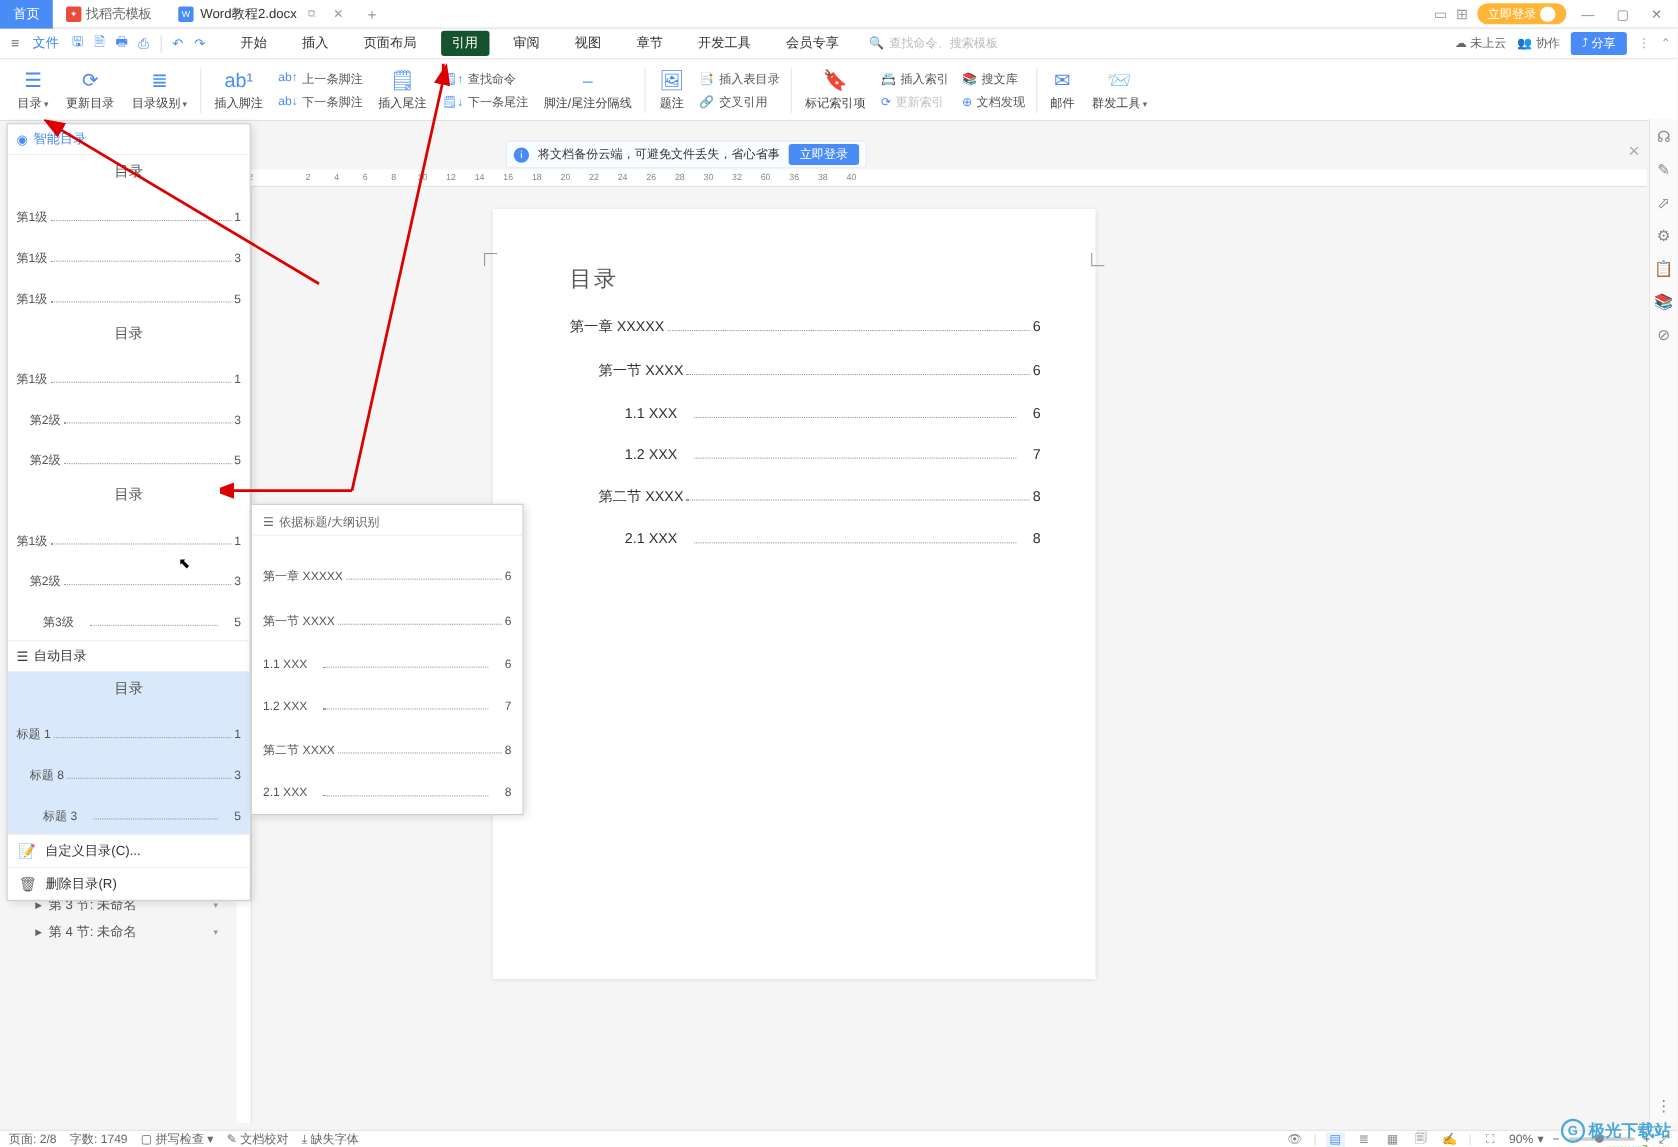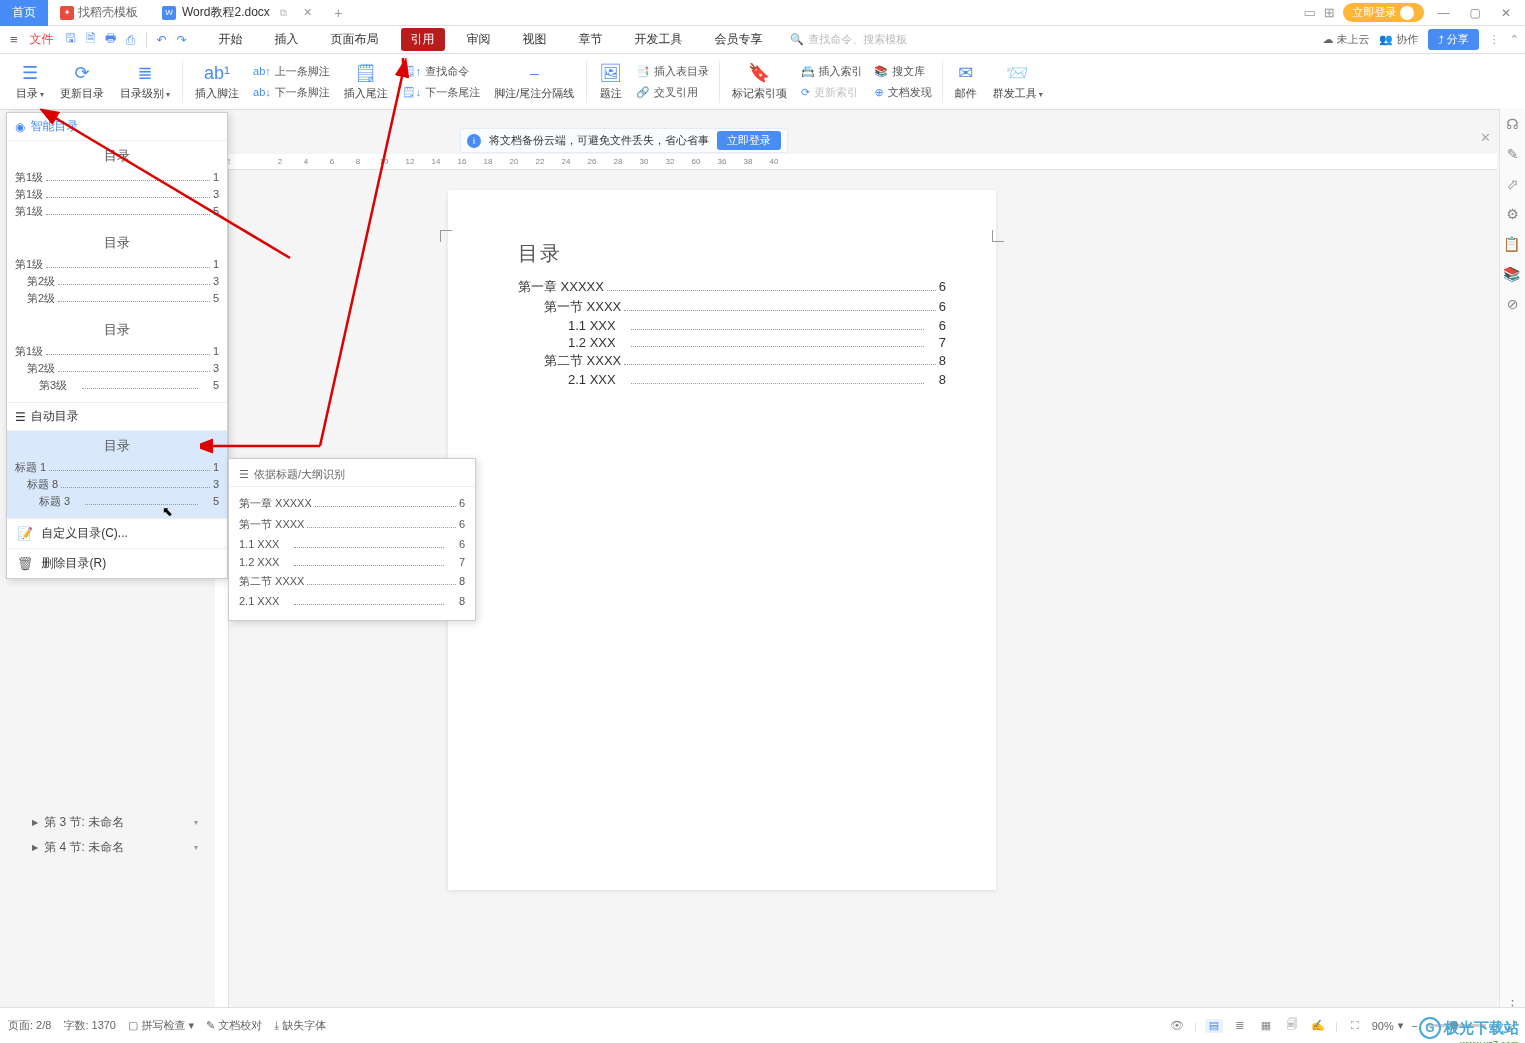--- a/index.html
+++ b/index.html
@@ -18,26 +18,26 @@
 .tab.add { color: #999; font-size: 14px; padding: 0 10px; }
 .win-right { margin-left: auto; display: flex; align-items: center; gap: 8px; padding-right: 8px; }
 .win-right .grid-icon { color: #999; font-size: 13px; }
 .login-btn { background: #ffb638; color: #fff; border-radius: 10px; padding: 2px 10px; font-size: 11px; display: flex; align-items: center; gap: 3px; }
 .login-btn .avatar { width: 14px; height: 14px; background: #fff; border-radius: 50%; display: inline-block; }
 .win-ctrl { color: #888; font-size: 12px; padding: 0 6px; }
 
 
 .menubar { height: 28px; background: #fff; display: flex; align-items: center; border-bottom: 1px solid #e0e0e0; padding: 0 6px; gap: 2px; }
 .menubar .ham { font-size: 13px; color: #666; padding: 0 4px; }
-.menubar .file { font-size: 12px; color: #ef4444; padding: 0 6px; }
+.menubar .file { font-size: 12px; color: #3b82f6; padding: 0 6px; }
 .qat-icon { width: 18px; height: 18px; display: inline-flex; align-items: center; justify-content: center; color: #4a8cf5; font-size: 12px; }
 .qat-sep { width: 1px; height: 16px; background: #ddd; margin: 0 4px; }
 .menu-tabs { display: flex; margin-left: 16px; gap: 12px; }
 .menu-tab { padding: 3px 10px; font-size: 12px; color: #333; border-radius: 3px; }
-.menu-tab.active { background: #b91c1c; color: #fff; }
+.menu-tab.active { background: #14532d; color: #fff; }
 .menu-search { margin-left: 16px; color: #bbb; font-size: 11px; display: flex; align-items: center; gap: 4px; }
 .menu-right { margin-left: auto; display: flex; align-items: center; gap: 10px; font-size: 11px; color: #666; }
 .menu-right .share-btn { background: #4a8cf5; color: #fff; padding: 3px 10px; border-radius: 3px; display: flex; align-items: center; gap: 3px; }
 .menu-right .more { color: #999; }
 
 
 .ribbon { height: 56px; background: #fff; display: flex; align-items: center; padding: 0 8px; border-bottom: 1px solid #e0e0e0; gap: 0; }
 .rib-group { display: flex; flex-direction: column; align-items: center; justify-content: center; padding: 0 8px; height: 100%; position: relative; font-size: 11px; color: #444; }
 .rib-group.big .ricon { font-size: 18px; color: #4a8cf5; margin-bottom: 2px; }
 .rib-group.big .rtext { font-size: 11px; }
@@ -51,21 +51,21 @@
 
 .main { display: flex; height: calc(100% - 26px - 28px - 56px - 22px); position: relative; }
 
 
 .toc-panel { position: absolute; left: 6px; top: 2px; width: 222px; background: #fff; border: 1px solid #ccc; box-shadow: 2px 2px 8px rgba(0,0,0,0.15); z-index: 50; font-size: 12px; }
 .toc-section-header { padding: 5px 8px; color: #4a8cf5; font-size: 12px; display: flex; align-items: center; gap: 5px; border-bottom: 1px solid #eee; }
 .toc-section-header.auto { color: #333; border-top: 1px solid #eee; }
 .toc-section-header .hicon { font-size: 12px; }
 .toc-style { padding: 4px 8px 8px 8px; }
 .toc-style-title { text-align: center; color: #555; font-size: 13px; padding: 2px 0 4px; }
-.toc-line { display: flex; align-items: baseline; font-size: 11px; color: #555; padding: 1px 0; }
+.toc-line { display: flex; align-items: baseline; font-size: 11px; color: #555; padding: 1px 0; margin-top: 20px; }
 .toc-line .lbl { white-space: nowrap; }
 .toc-line .dots { flex: 1; border-bottom: 1px dotted #999; margin: 0 3px; height: 8px; }
 .toc-line .pg { white-space: nowrap; }
 .toc-line.indent1 { padding-left: 12px; }
 .toc-line.indent2 { padding-left: 24px; gap: 12px; }
 .toc-style.hover { background: #d9e8fb; }
 .toc-action { padding: 6px 10px; display: flex; align-items: center; gap: 8px; color: #333; font-size: 12px; border-top: 1px solid #eee; }
 .toc-action .aicon { color: #666; font-size: 13px; }
 
 
@@ -95,21 +95,21 @@
 .page .corner-tr { position: absolute; right: -8px; top: 40px; width: 12px; height: 12px; border-left: 1px solid #999; border-bottom: 1px solid #999; }
 .page-toc-title { font-size: 20px; color: #555; margin-bottom: 10px; letter-spacing: 2px; margin-left: 30px;}
 .page .toc-line { font-size: 13px; color: #333; padding: 1px 0; margin-left: 30px; margin-right: 10px;}
 .page .toc-line.indent1 { padding-left: 26px; }
 .page .toc-line.indent2 { padding-left: 50px; }
 
 
 .right-side { position: absolute; right: 0; top: 108px; width: 26px; bottom: 22px; background: #fafafa; border-left: 1px solid #e5e5e5; display: flex; flex-direction: column; align-items: center; padding-top: 8px; gap: 14px; color: #888; font-size: 14px; }
 
 
-.statusbar { position: absolute; left: 0; right: 0; bottom: 0; height: 36px; background: #fff; border-top: 1px solid #e0e0e0; display: flex; align-items: center; padding: 0 8px; font-size: 11px; color: #666; gap: 12px; }
+.statusbar { position: absolute; left: 0; right: 0; bottom: 0; height: 16px; background: #fff; border-top: 1px solid #e0e0e0; display: flex; align-items: center; padding: 0 8px; font-size: 11px; color: #666; gap: 12px; }
 .statusbar .sright { margin-left: auto; display: flex; align-items: center; gap: 8px; }
 .statusbar .mode-icon { width: 18px; height: 14px; display: inline-flex; align-items: center; justify-content: center; border: 1px solid transparent; color: #888; }
 .statusbar .mode-icon.active { background: #eaf2fd; color: #4a8cf5; border-radius: 2px; }
 .statusbar .zoom { display: flex; align-items: center; gap: 4px; }
 
 
 .arrow { position: absolute; z-index: 100; pointer-events: none; }
 
 
 .watermark { position: absolute; right: 6px; bottom: 4px; font-size: 15px; color: #4aa8d5; font-weight: bold; display: flex; align-items: center; gap: 3px; z-index: 200; }
@@ -531,21 +531,21 @@
   <span>⬀</span>
   <span>⚙</span>
   <span>📋</span>
   <span>📚</span>
   <span>⊘</span>
   <span style="margin-top:auto; margin-bottom:8px;">⋮</span>
 </div>
 
 <div class="statusbar">
   <span>页面: 2/8</span>
-  <span>字数: 1370</span>
+  <span>字数: 1749</span>
   <span>▢ <span>拼写检查</span> ▾</span>
   <span>✎ <span>文档校对</span></span>
   <span>⤓ <span>缺失字体</span></span>
   <div class="sright">
     <span class="mode-icon">👁</span>
     <span style="color:#ddd">|</span>
     <span class="mode-icon active">▤</span>
     <span class="mode-icon">≣</span>
     <span class="mode-icon">▦</span>
     <span class="mode-icon">🗐</span>

